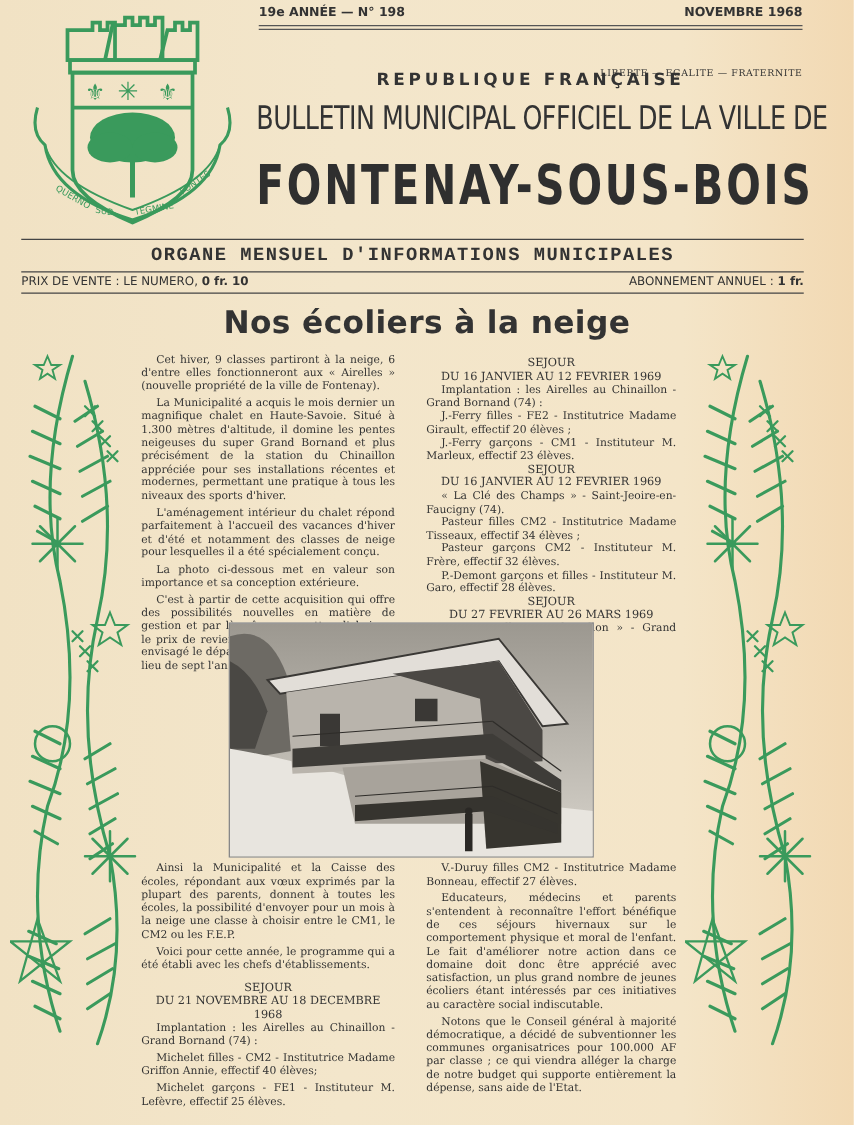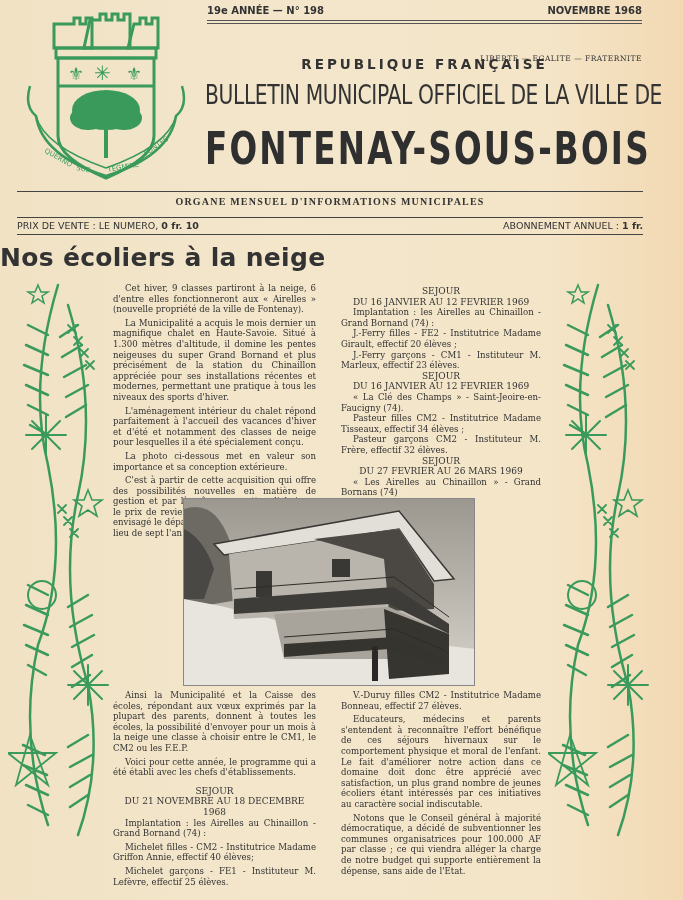--- a/index.html
+++ b/index.html
@@ -26,28 +26,28 @@
       font-family: "DejaVu Serif", serif; font-size: 7.5px; letter-spacing: 0.5px; color: #333; }
     .bulletin { position: absolute; left: 205px; top: 80px; width: 445px;
       font-family: "DejaVu Sans", sans-serif; font-size: 26px; color: #333;
       transform: scaleX(0.78); transform-origin: left top; white-space: nowrap; letter-spacing: -0.5px; }
     .city { position: absolute; left: 205px; top: 123px; width: 445px;
       font-family: "DejaVu Sans", sans-serif; font-weight: bold; font-size: 44px; color: #2f2f2f;
       transform: scaleX(0.74); transform-origin: left top; white-space: nowrap; letter-spacing: 3px; }
 
     .rule { position: absolute; left: 17px; width: 626px; border-top: 1.5px solid #444; }
     .organe { position: absolute; left: 17px; width: 626px; top: 196px; text-align: center;
-      font-family: Liberation Serif, serif; font-weight: bold; font-size: 10px; letter-spacing: 1.2px; color: #333; }
+      font-family: Liberation Mono, monospace; font-weight: bold; font-size: 15px; letter-spacing: 1.2px; color: #333; }
     .price-row { position: absolute; left: 17px; width: 626px; top: 220px; height: 14px;
       font-family: "DejaVu Sans", sans-serif; font-size: 9.5px; color: #333; }
     .price-row .left { position: absolute; left: 0; top: 0; }
     .price-row .right { position: absolute; right: 0; top: 0; }
     .price-row b { font-weight: bold; }
 
-    .headline { position: absolute; left: 0; width: 683px; top: 243px; 
+    .headline { position: absolute; left: 0; width: 683px; top: 243px; text-align: center;
       font-family: "DejaVu Sans", sans-serif; font-weight: bold; font-size: 25px; color: #333; letter-spacing: 0.3px; }
 
     
     .garland { position: absolute; top: 265px; width: 110px; height: 580px; }
     .garland.left { left: 8px; }
     .garland.right { left: 548px; }
 
     
     .col { position: absolute; font-family: "DejaVu Serif", serif; font-size: 8.6px; line-height: 10.6px; color: #333; text-align: justify; }
     .col p { text-indent: 12px; margin-bottom: 3px; }
@@ -178,20 +178,21 @@
     <div class="hdr">SEJOUR</div>
     <div class="hdr">DU 16 JANVIER AU 12 FEVRIER 1969</div>
     <p style="margin-bottom:0">Implantation : les Airelles au Chinaillon - Grand Bornand (74) :</p>
     <p style="margin-bottom:0">J.-Ferry filles - FE2 - Institutrice Madame Girault, effectif 20 élèves ;</p>
     <p style="margin-bottom:0">J.-Ferry garçons - CM1 - Instituteur M. Marleux, effectif 23 élèves.</p>
     <div class="hdr">SEJOUR</div>
     <div class="hdr">DU 16 JANVIER AU 12 FEVRIER 1969</div>
     <p style="margin-bottom:0">« La Clé des Champs » - Saint-Jeoire-en-Faucigny (74).</p>
     <p style="margin-bottom:0">Pasteur filles CM2 - Institutrice Madame Tisseaux, effectif 34 élèves ;</p>
     <p style="margin-bottom:0">Pasteur garçons CM2 - Instituteur M. Frère, effectif 32 élèves.</p>
+    <p style="margin-bottom:0">P.-Demont garçons et filles - Instituteur M. Garo, effectif 28 élèves.</p>
     <div class="hdr">SEJOUR</div>
     <div class="hdr">DU 27 FEVRIER AU 26 MARS 1969</div>
     <p>« Les Airelles au Chinaillon » - Grand Bornans (74)</p>
   </div>
 
   <div class="photo" title="Chalet « Les Airelles » sous la neige">
     <svg width="292" height="188" viewBox="0 0 292 188">
       <defs>
         <linearGradient id="sky" x1="0" y1="0" x2="0" y2="1">
           <stop offset="0" stop-color="#9c9890"></stop>

